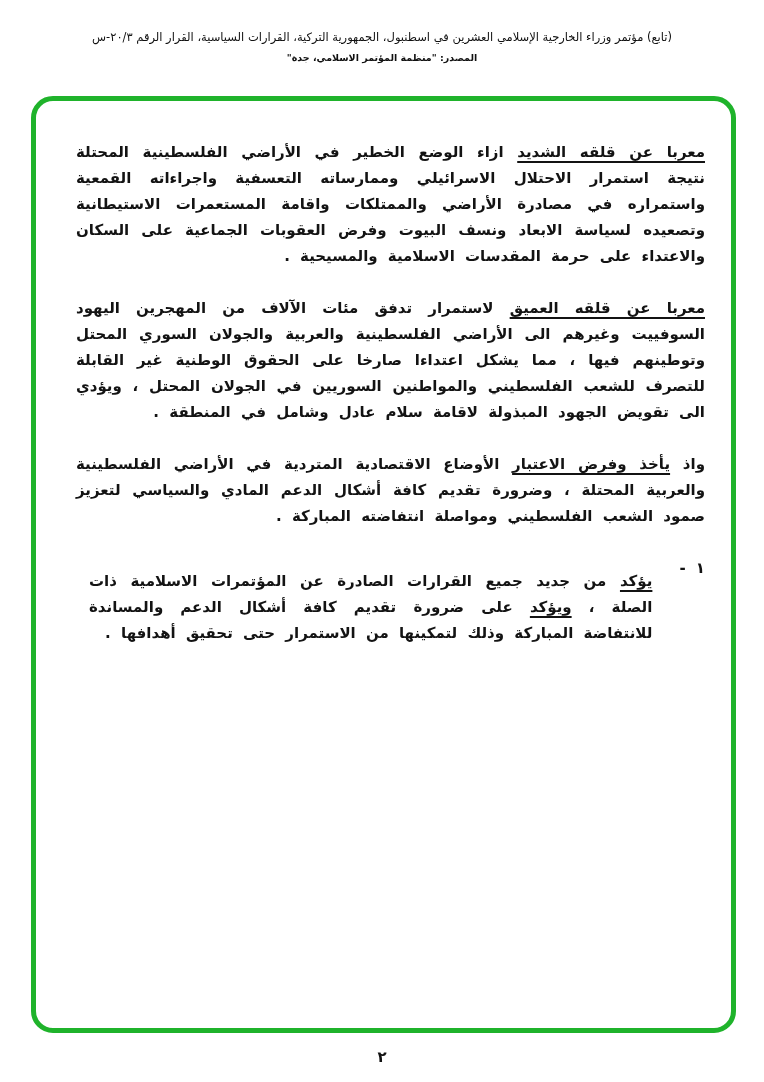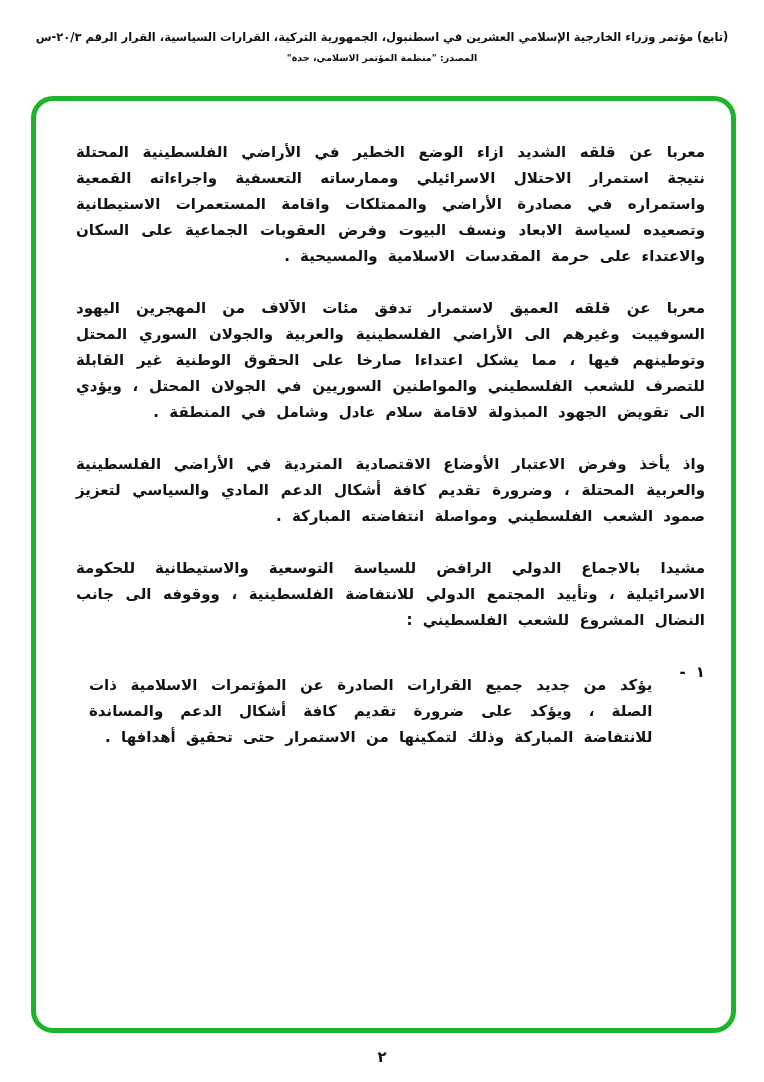--- a/index.html
+++ b/index.html
@@ -22,21 +22,21 @@
   .doc-header {
     position: absolute;
     top: 30px;
     left: 0;
     right: 0;
     text-align: center;
     direction: rtl;
   }
   .doc-header .line1 {
     font-size: 11.5px;
-    font-weight: bold;
+    font-weight: normal;
     letter-spacing: 0;
     color: #101010;
   }
   .doc-header .line2 {
     margin-top: 8px;
     font-size: 9.5px;
     font-weight: bold;
     color: #101010;
   }
   .frame {
@@ -60,20 +60,21 @@
     line-height: 26px;
     color: #131313;
     text-align: justify;
     text-align-last: right;
     word-spacing: 5px;
   }
   p.para {
     margin: 0 0 26px 0;
   }
   .lead {
+    text-decoration: underline;
     text-underline-offset: 4px;
     text-decoration-thickness: 1.5px;
   }
   .numbered {
     display: flex;
     flex-direction: row;
     gap: 14px;
     align-items: flex-start;
     margin-top: 20px;
   }
@@ -110,21 +111,20 @@
 
   <div class="frame">
     <div class="content">
 
       <p class="para"><span></span><span class="lead">معربا عن قلقه الشديد</span><span> ازاء الوضع الخطير في الأراضي الفلسطينية المحتلة نتيجة استمرار الاحتلال الاسرائيلي وممارساته التعسفية واجراءاته القمعية واستمراره في مصادرة الأراضي والممتلكات واقامة المستعمرات الاستيطانية وتصعيده لسياسة الابعاد ونسف البيوت وفرض العقوبات الجماعية على السكان والاعتداء على حرمة المقدسات الاسلامية والمسيحية .</span></p>
 
       <p class="para"><span></span><span class="lead">معربا عن قلقه العميق</span><span> لاستمرار تدفق مئات الآلاف من المهجرين اليهود السوفييت وغيرهم الى الأراضي الفلسطينية والعربية والجولان السوري المحتل وتوطينهم فيها ، مما يشكل اعتداءا صارخا على الحقوق الوطنية غير القابلة للتصرف للشعب الفلسطيني والمواطنين السوريين في الجولان المحتل ، ويؤدي الى تقويض الجهود المبذولة لاقامة سلام عادل وشامل في المنطقة .</span></p>
 
       <p class="para"><span>واذ </span><span class="lead">يأخذ وفرض الاعتبار</span><span> الأوضاع الاقتصادية المتردية في الأراضي الفلسطينية والعربية المحتلة ، وضرورة تقديم كافة أشكال الدعم المادي والسياسي لتعزيز صمود الشعب الفلسطيني ومواصلة انتفاضته المباركة .</span></p>
 
-      <p class="para"><span></span><span class="lead">مشيدا</span><span> بالاجماع الدولي الرافض للسياسة التوسعية والاستيطانية للحكومة الاسرائيلية ، وتأييد المجتمع الدولي للانتفاضة الفلسطينية ، ووقوفه الى جانب النضال المشروع للشعب الفلسطيني :</span></p>
 
       <div class="numbered">
         <span class="item-num">١ -</span>
         <p class="item-text"><span class="lead">يؤكد</span><span> من جديد جميع القرارات الصادرة عن المؤتمرات الاسلامية ذات الصلة ، </span><span class="lead">ويؤكد</span><span> على ضرورة تقديم كافة أشكال الدعم والمساندة للانتفاضة المباركة وذلك لتمكينها من الاستمرار حتى تحقيق أهدافها .</span></p>
       </div>
 
     </div>
   </div>
 
   <div class="page-number">٢</div>

